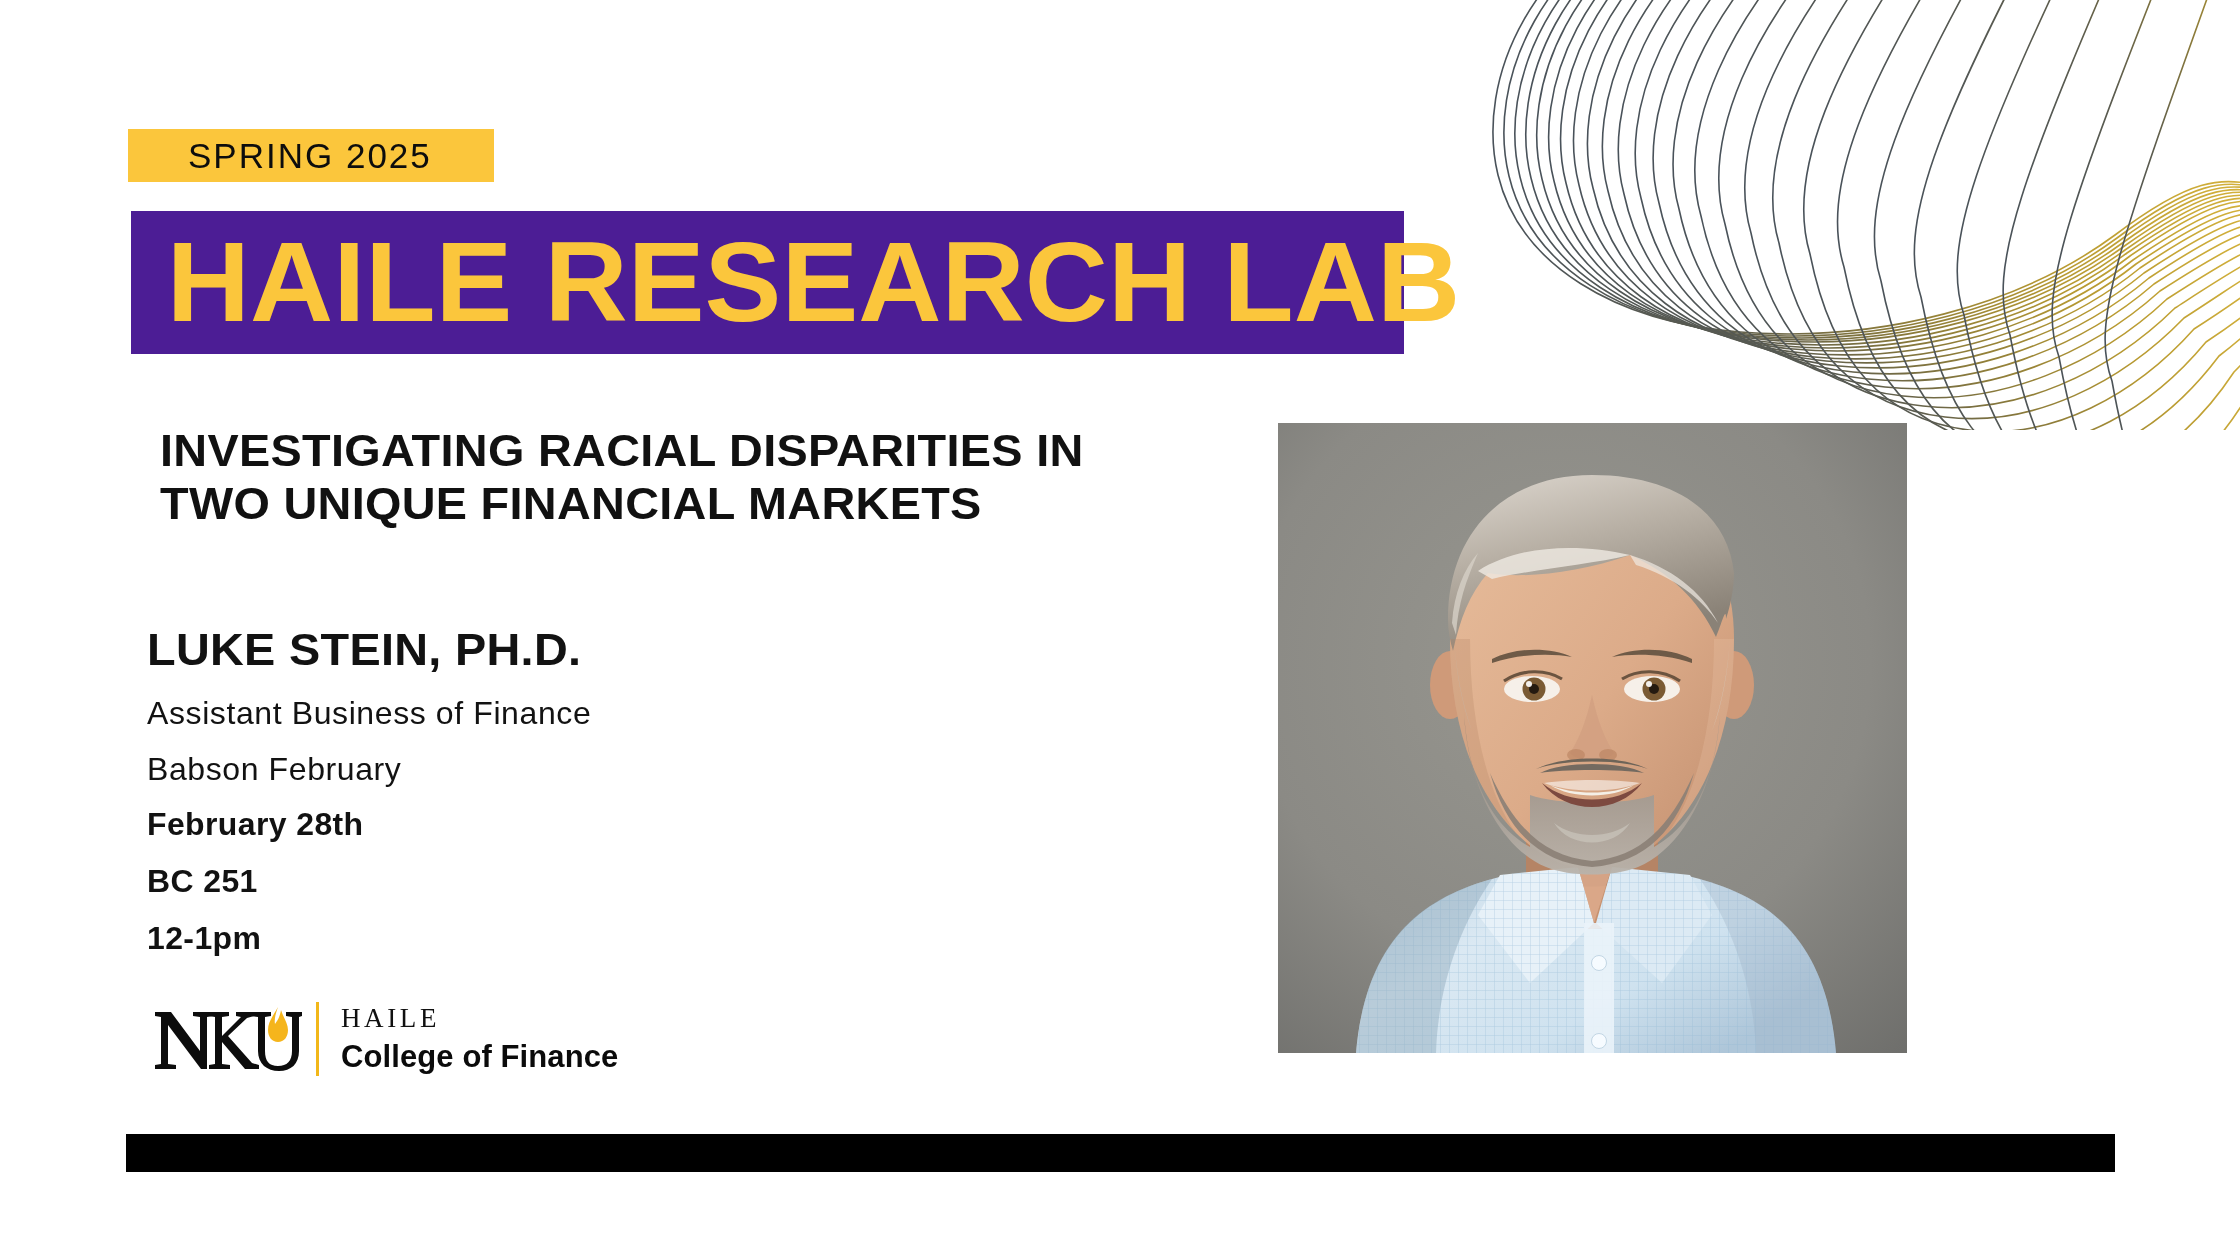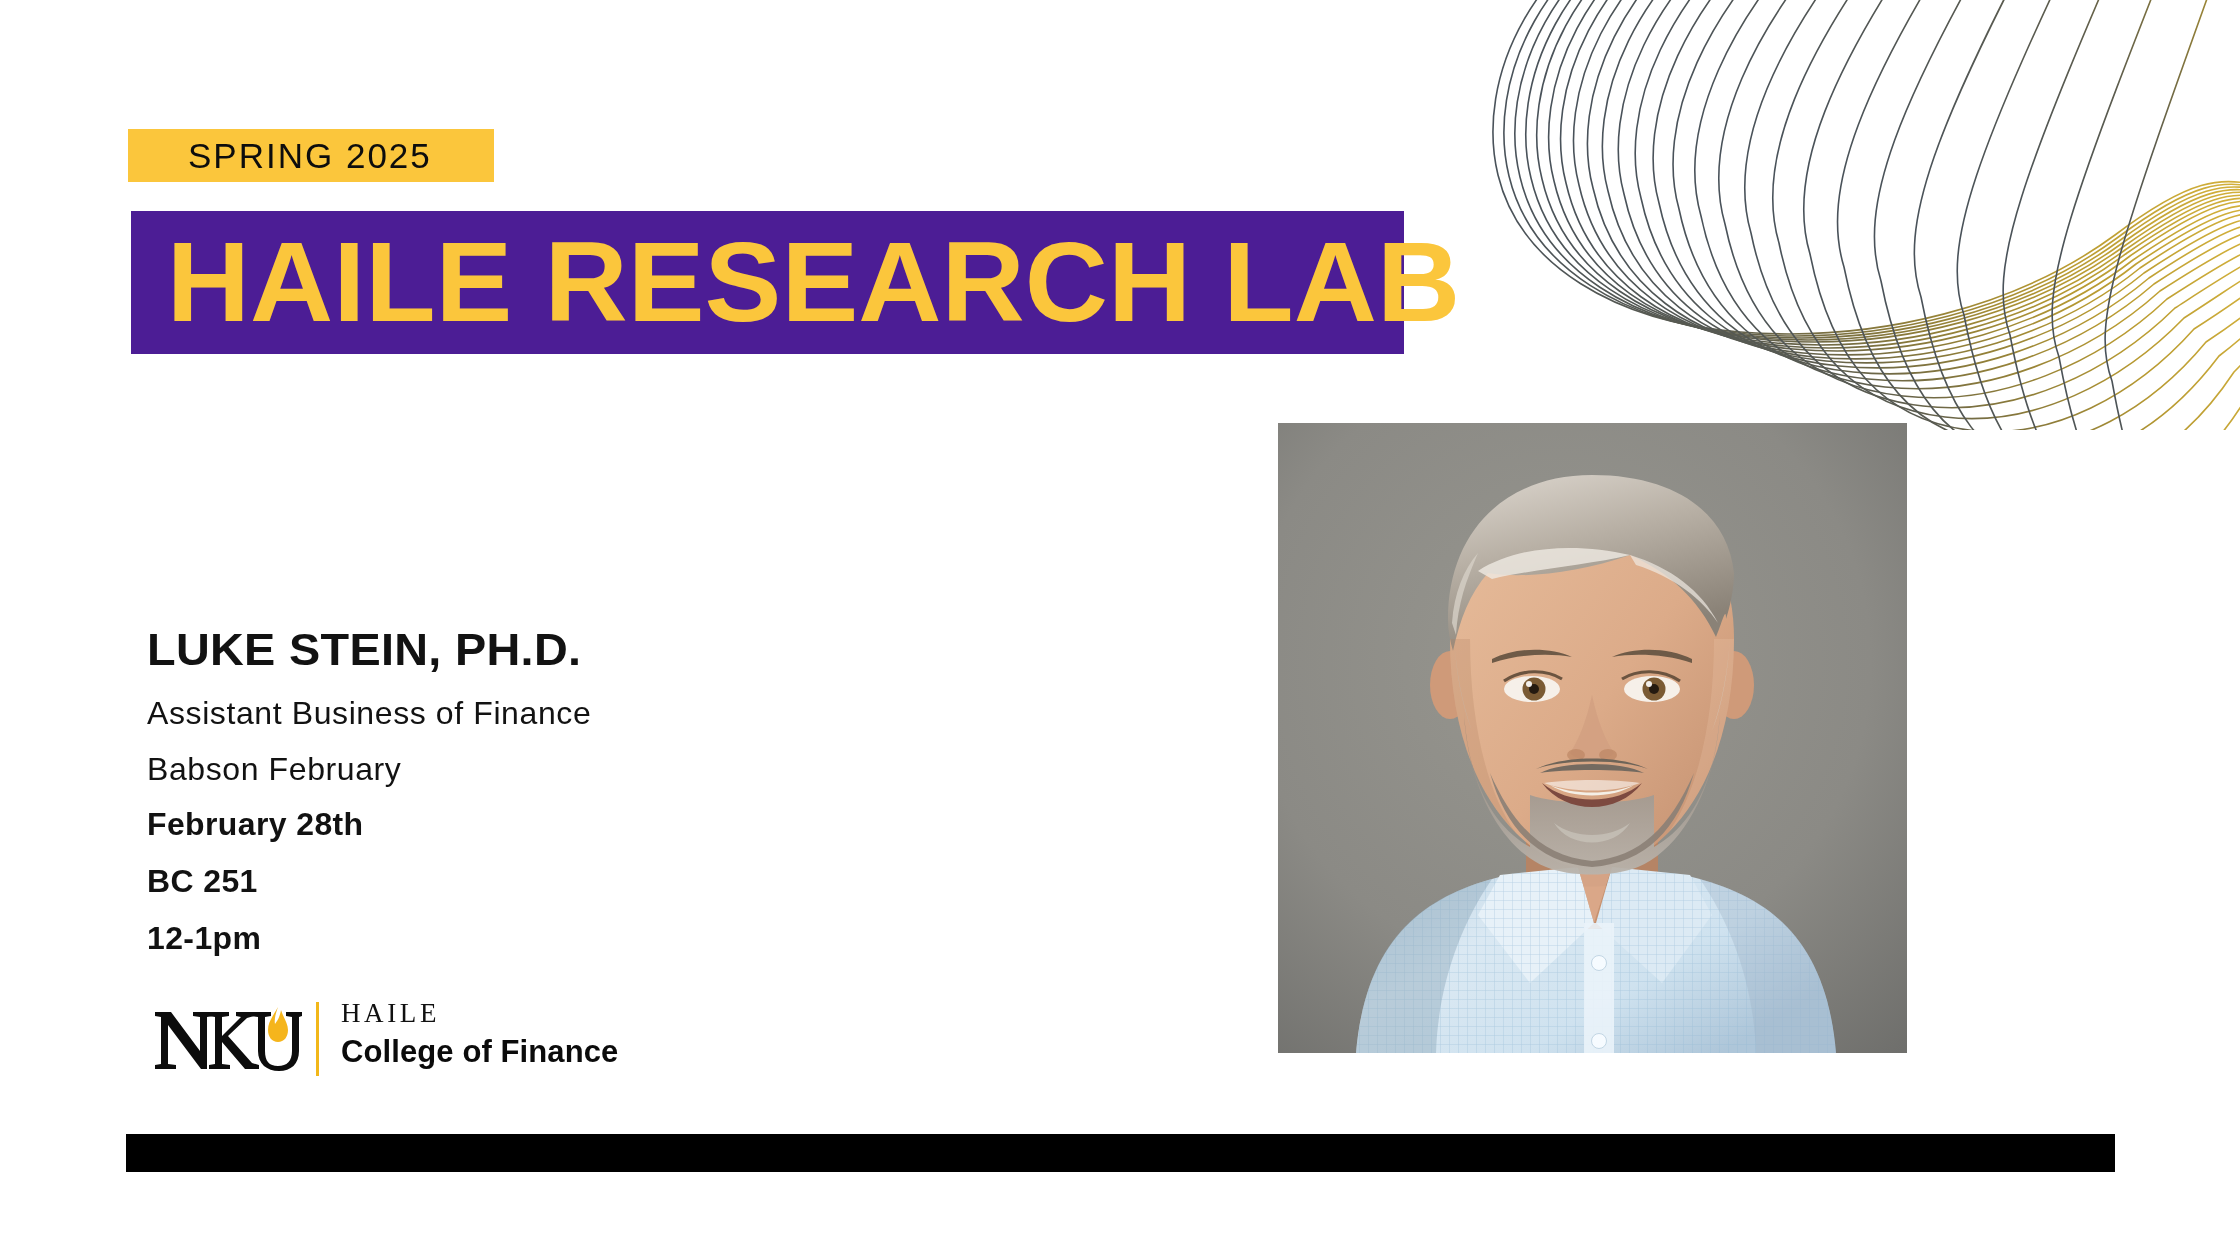--- a/index.html
+++ b/index.html
@@ -73,21 +73,21 @@
   .sp-line.bold{
     font-family:"Liberation Sans Narrow","Liberation Sans",sans-serif;
     font-weight:700;letter-spacing:0.4px;font-size:31px;margin-bottom:26px;
     transform:scaleX(1.03);transform-origin:left center;
   }
 
   
   .logo{position:absolute;left:152px;top:996px;height:86px;display:flex;align-items:center;}
   .logo-mark{position:relative;width:150px;height:86px;}
   .logo-rule{width:3px;height:74px;background:#F2B719;margin:0 22px 0 14px;}
-  .logo-words{display:flex;flex-direction:column;height:80px;}
+  .logo-words{display:flex;flex-direction:column;justify-content:center;height:80px;}
   .logo-haile{
     font-family:"Liberation Serif",serif;
     font-size:27px;letter-spacing:3.6px;color:#101010;font-weight:400;line-height:1.1;
   }
   .logo-college{
     font-family:"Liberation Sans",sans-serif;
     font-weight:700;font-size:31px;letter-spacing:0.1px;color:#0b0b0b;line-height:1.15;margin-top:5px;
   }
 
   
@@ -148,20 +148,24 @@
   </div>
 
   <div class="season-tag">
     <span>SPRING 2025</span>
   </div>
 
   <div class="lab-banner">
     <span>HAILE RESEARCH LAB</span>
   </div>
 
+  <div class="talk-title">
+    <div>INVESTIGATING RACIAL DISPARITIES IN</div>
+    <div>TWO UNIQUE FINANCIAL MARKETS</div>
+  </div>
 
   <div class="speaker">
     <div class="sp-name">LUKE STEIN, PH.D.</div>
     <div class="sp-line">Assistant Business of Finance</div>
     <div class="sp-line">Babson February</div>
     <div class="sp-line bold">February 28th</div>
     <div class="sp-line bold">BC 251</div>
     <div class="sp-line bold">12-1pm</div>
   </div>
 

